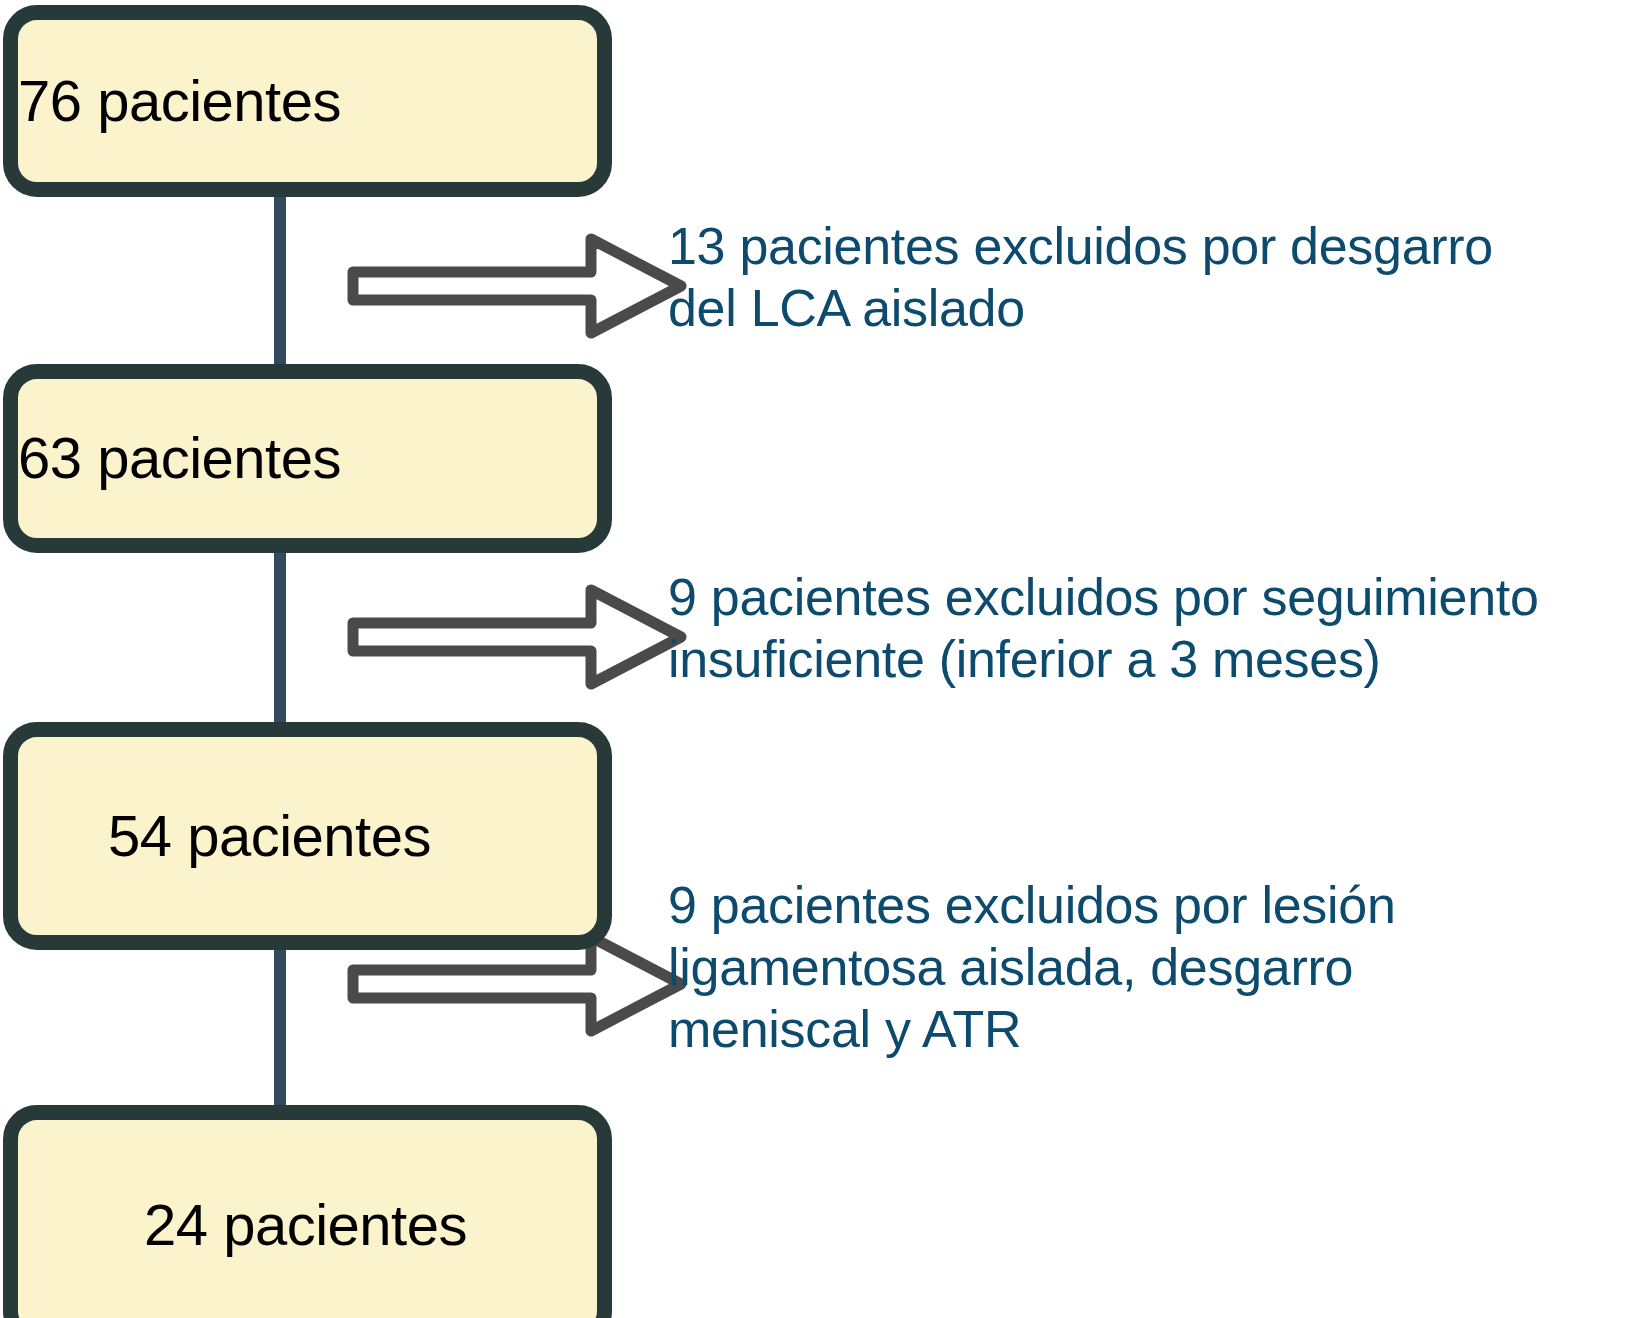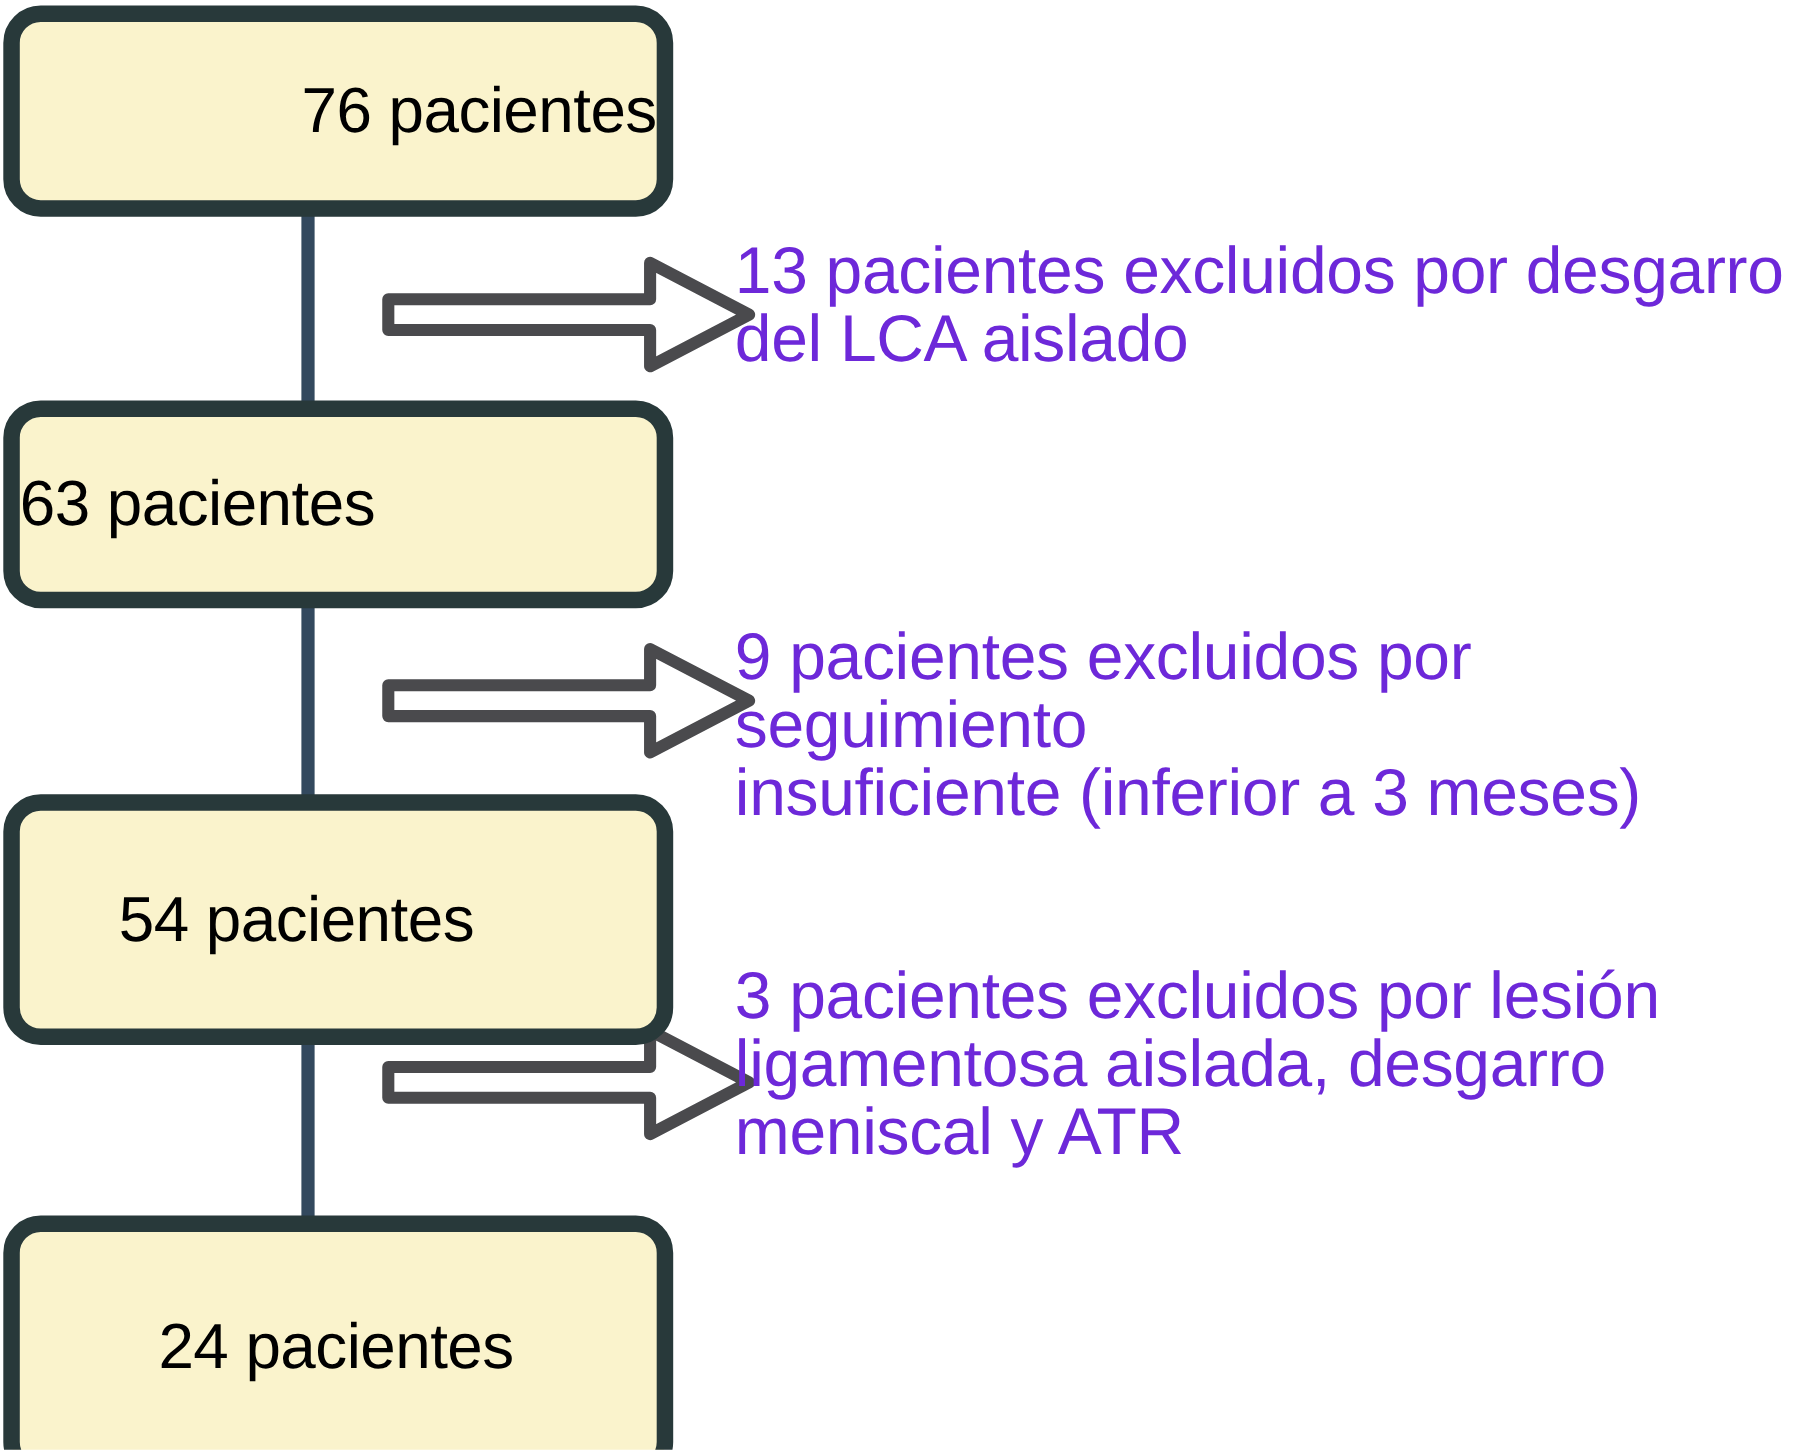--- a/index.html
+++ b/index.html
@@ -35,21 +35,21 @@
     z-index: 3;
   }
   .flow-box .box-label {
     color: #000000;
     font-size: 58px;
     line-height: 1.05;
     letter-spacing: -0.5px;
     white-space: nowrap;
   }
 
-  .box-1 { left: 3px;  top: 5px;    width: 609px; height: 192px; justify-content: flex-end; }
+  .box-1 { left: 3px;  top: 5px;    width: 609px; height: 192px; justify-content: flex-start; }
   .box-2 { left: 3px;  top: 364px;  width: 609px; height: 189px; }
   .box-3 { left: 3px;  top: 722px;  width: 609px; height: 228px; padding-left: 90px; }
   .box-4 { left: 3px;  top: 1105px; width: 609px; height: 240px; padding-left: 126px; }
 
   .box-2 .box-label,
   .box-3 .box-label,
   .box-4 .box-label { text-align: left; }
 
   
   .connector {
@@ -71,22 +71,22 @@
   .arrow-1 { left: 343px; top: 232px;  width: 345px; height: 108px; }
   .arrow-2 { left: 343px; top: 583px;  width: 345px; height: 108px; }
   .arrow-3 { left: 343px; top: 930px;  width: 345px; height: 108px; }
 
   .block-arrow svg { display: block; width: 100%; height: 100%; }
 
   
   .annotation {
     position: absolute;
     left: 668px;
-    color: #6d28d9;
-    font-size: 60px;
+    color: #0c4a6e;
+    font-size: 52px;
     line-height: 62px;
     letter-spacing: -0.3px;
     white-space: pre-line;
     z-index: 2;
   }
   .annotation-1 { top: 215px; width: 980px; }
   .annotation-2 { top: 566px; width: 1000px; }
   .annotation-3 { top: 874px; width: 860px; }
 </style>
 </head>
@@ -129,17 +129,17 @@
   <div class="block-arrow arrow-3">
     <svg viewBox="0 0 345 108" xmlns="http://www.w3.org/2000/svg" aria-hidden="true">
       <path d="M 10 40 L 248 40 L 248 7 L 338 54 L 248 101 L 248 68 L 10 68 Z" fill="#ffffff" stroke="#4a4a4d" stroke-width="11" stroke-linejoin="round" stroke-linecap="round"></path>
     </svg>
   </div>
 
   <div class="annotation annotation-1">13 pacientes excluidos por desgarro
 del LCA aislado</div>
   <div class="annotation annotation-2">9 pacientes excluidos por seguimiento
 insuficiente (inferior a 3 meses)</div>
-  <div class="annotation annotation-3">3 pacientes excluidos por lesión
+  <div class="annotation annotation-3">9 pacientes excluidos por lesión
 ligamentosa aislada, desgarro
 meniscal y ATR</div>
 
 </div>
 
 </body></html>

